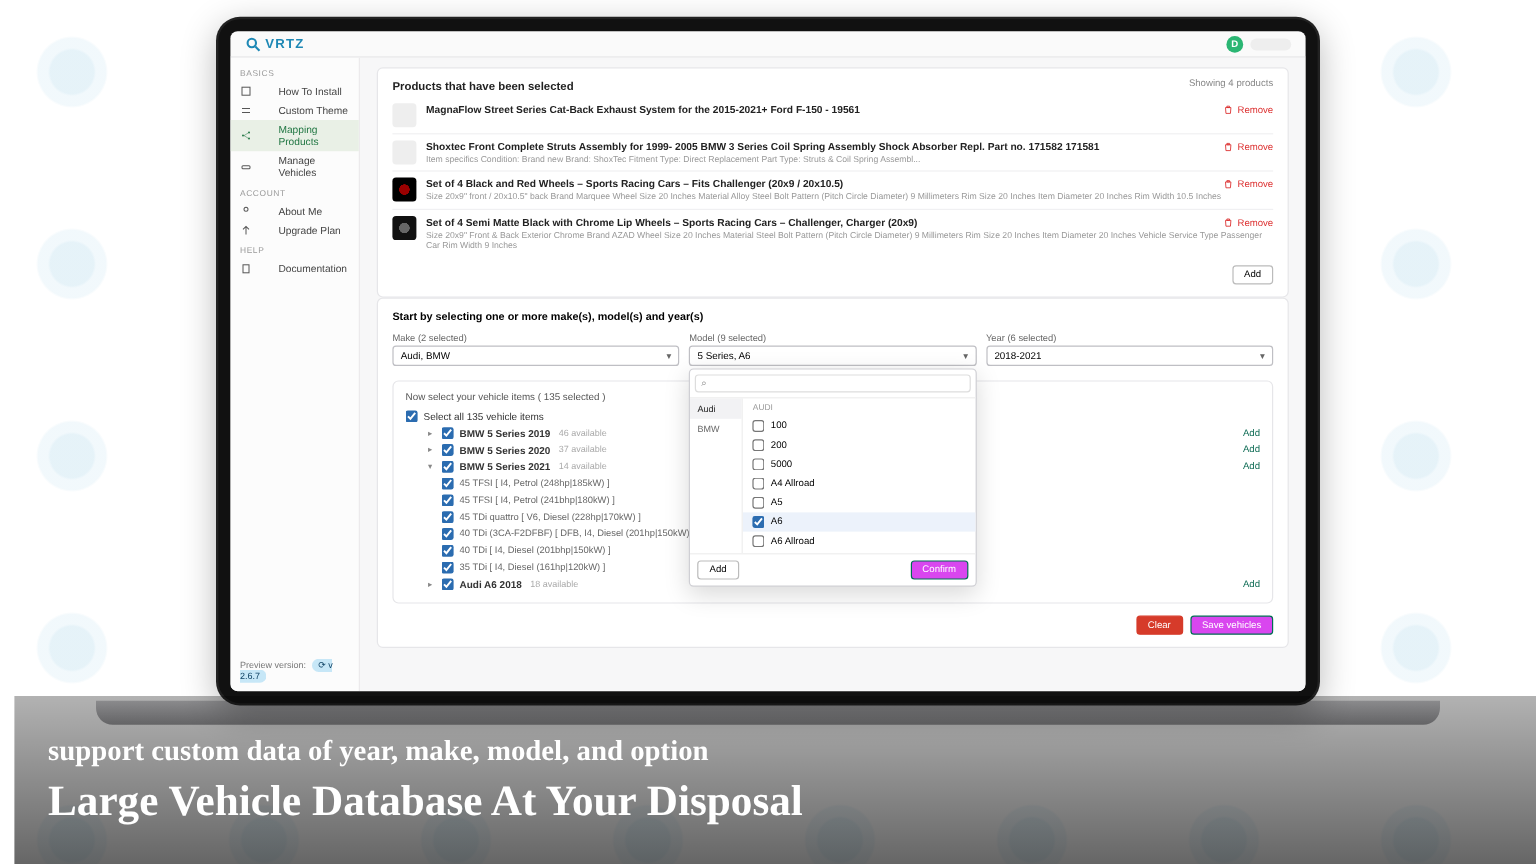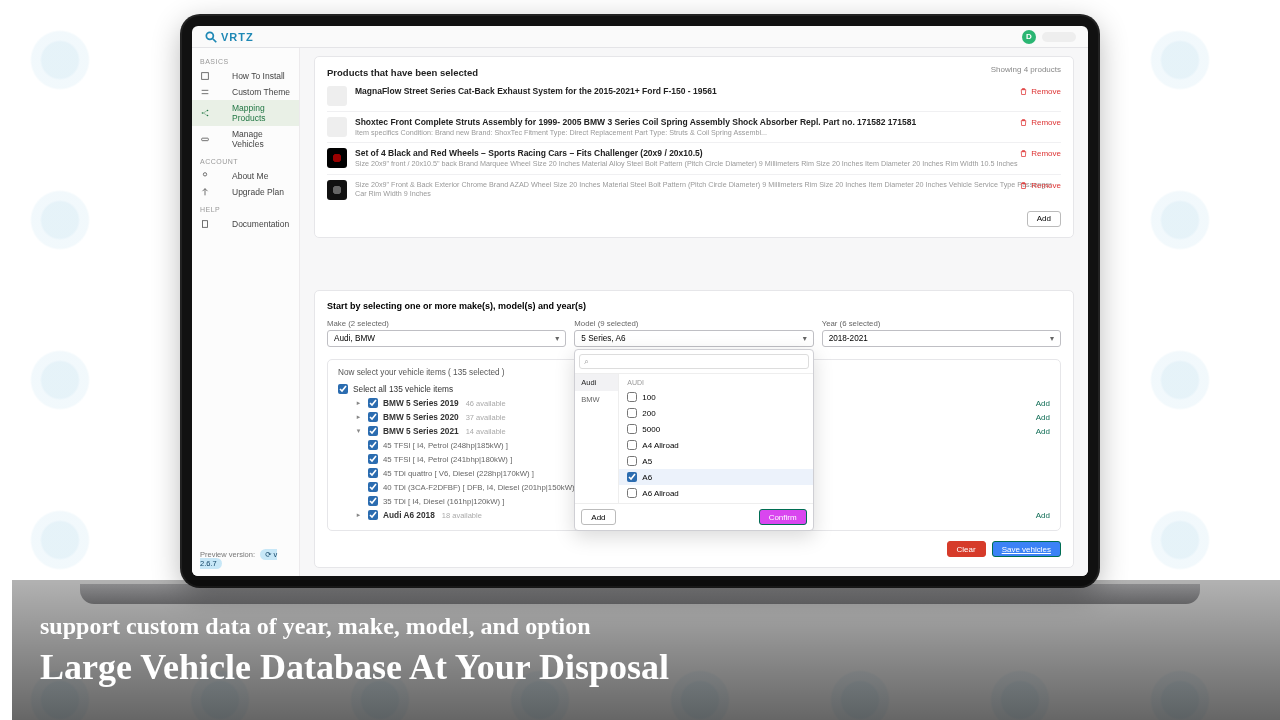--- a/index.html
+++ b/index.html
@@ -55,42 +55,41 @@
 .side-section { font-size:7px; color:#999; text-transform:uppercase; padding:6px 8px 3px; letter-spacing:0.5px;}
 .side-item {
   display:flex; align-items:center; gap:22px; padding:3px 8px;
   font-size:8.5px; color:#444; cursor:pointer;
 }
 .side-item.active { background:#e9f0e6; color:#274; }
 .side-item svg{width:10px;height:10px;flex-shrink:0;}
 .version { margin-top:auto; padding:10px 8px 8px; font-size:7.5px; color:#777;}
 .version .badge{background:#c7e7f7;color:#146;padding:1px 5px;border-radius:7px;margin-left:3px;}
 .main {
-  flex:1; overflow:auto; padding:8px 14px; display:flex; flex-direction:column; gap:10px;
+  flex:1; overflow:auto; padding:8px 14px; display:flex; flex-direction:column; 
   background:#f7f7f8;
-  justify-content:space-between;
 }
 .card {
   background:#fff; border:1px solid #e6e6e9; border-radius:5px; padding:10px 12px;
 }
 .card h3{font-size:9.5px;font-weight:600;color:#222;margin-bottom:3px;}
 .card-sub{font-size:8px;color:#888;position:absolute;right:12px;top:8px;padding-left:48px;}
 .product-row{display:flex;align-items:flex-start;gap:8px;padding:5px 0;position:relative;}
 .product-row + .product-row{border-top:1px solid #f0f0f2;}
 .p-thumb{width:20px;height:20px;border-radius:3px;background:#eee;flex-shrink:0;display:flex;align-items:center;justify-content:center;}
 .p-thumb.w1{background:radial-gradient(circle,#900 30%,#000 32%,#000 100%);}
 .p-thumb.w2{background:radial-gradient(circle,#666 30%,#111 32%,#111 100%);}
 .p-body{flex:1;min-width:0;}
 .p-title{font-size:8.5px;font-weight:600;color:#222;line-height:1.3;}
 .p-desc{font-size:7.2px;color:#999;line-height:1.3;white-space:normal;}
 .remove{font-size:8px;color:#d33;display:flex;align-items:center;gap:3px;cursor:pointer;position:absolute;right:0;top:6px;}
 .remove svg{width:9px;height:9px;}
 .add-btn-row{display:flex;justify-content:flex-end;margin-top:6px;}
 .btn{border:1px solid #bbb;background:#fff;border-radius:3px;padding:2.5px 9px;font-size:8px;cursor:pointer;}
-.btn.primary{background:#3b82f6;color:#fff;border-color:#006e52;text-decoration:underline;}
+.btn.primary{background:#d946ef;color:#fff;border-color:#006e52;}
 .btn.danger{background:#d63b2a;color:#fff;border-color:#d63b2a;}
 .btn.green{background:#d946ef;color:#fff;border-color:#006e52;}
 .sel-section-title{font-size:9px;font-weight:600;margin-bottom:8px;}
 .sel-row{display:flex;gap:8px;}
 .sel-col{flex:1;display:flex;flex-direction:column;gap:2px;position:relative;}
 .sel-label{font-size:7.8px;color:#666;}
 .sel-input{border:1px solid #bfbfc4;border-radius:3px;padding:3px 6px;font-size:8.2px;display:flex;justify-content:space-between;align-items:center;background:#fff;}
 .chev{font-size:8px;color:#666;}
 .vehicle-card{margin-top:12px;border:1px solid #e6e6e9;border-radius:5px;padding:8px 10px;}
 .v-head{font-size:8.2px;color:#555;margin-bottom:5px;}
@@ -256,20 +255,21 @@
     <div class="remove">
       <svg viewBox="0 0 24 24">
                     <path d="M6 7h12l-1 13H7zM9 4h6v3H9z" fill="none" stroke="#d33" stroke-width="2"></path>
                   </svg>
       <span>Remove</span>
     </div>
               </div>
               <div class="product-row">
     <div class="p-thumb w2"></div>
     <div class="p-body">
+      <div class="p-title">Set of 4 Semi Matte Black with Chrome Lip Wheels – Sports Racing Cars – Challenger, Charger (20x9)</div>
       <div class="p-desc">Size 20x9" Front &amp; Back Exterior Chrome Brand AZAD Wheel Size 20 Inches Material Steel Bolt Pattern (Pitch Circle Diameter) 9 Millimeters Rim Size 20 Inches Item Diameter 20 Inches Vehicle Service Type Passenger Car Rim Width 9 Inches</div>
     </div>
     <div class="remove">
       <svg viewBox="0 0 24 24">
                     <path d="M6 7h12l-1 13H7zM9 4h6v3H9z" fill="none" stroke="#d33" stroke-width="2"></path>
                   </svg>
       <span>Remove</span>
     </div>
               </div>
             </div>
@@ -394,20 +394,24 @@
                 <div class="chk-row engine">
                   <input type="checkbox" checked="" style="">
                   <span>45 TDi quattro [ V6, Diesel (228hp|170kW) ]</span>
                 </div>
                 <div class="chk-row engine">
                   <input type="checkbox" checked="" style="">
                   <span>40 TDi (3CA-F2DFBF) [ DFB, I4, Diesel (201hp|150kW) ]</span>
                 </div>
                 <div class="chk-row engine">
                   <input type="checkbox" checked="" style="">
+                  <span>40 TDi [ I4, Diesel (201bhp|150kW) ]</span>
+                </div>
+                <div class="chk-row engine">
+                  <input type="checkbox" checked="" style="">
                   <span>35 TDi [ I4, Diesel (161hp|120kW) ]</span>
                 </div>
                 <div class="chk-row sub">
                   <span class="caret">▸</span>
     <input type="checkbox" checked="" style="">
     <b style="font-weight:600">Audi A6 2018</b>
                   <span class="avail">18 available</span>
     <span class="add-link">Add</span>
                 </div>
               </div>

